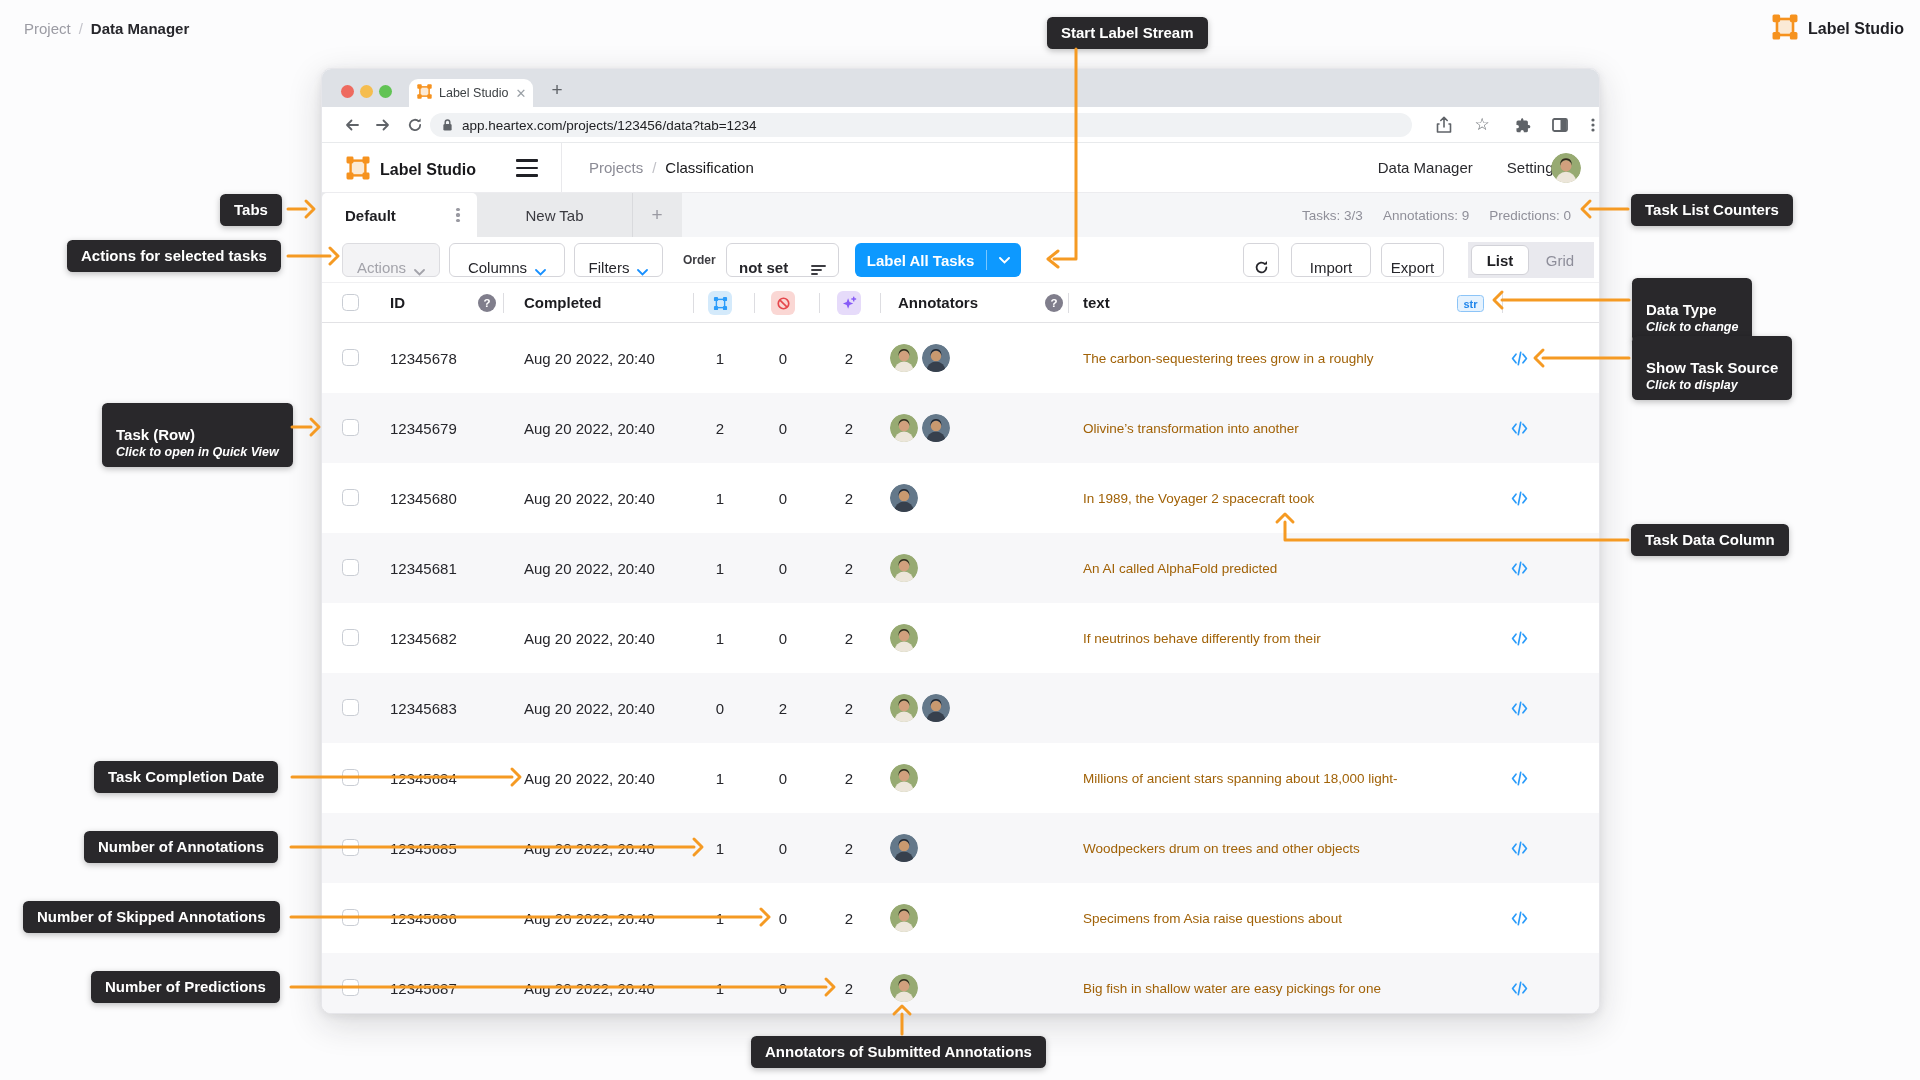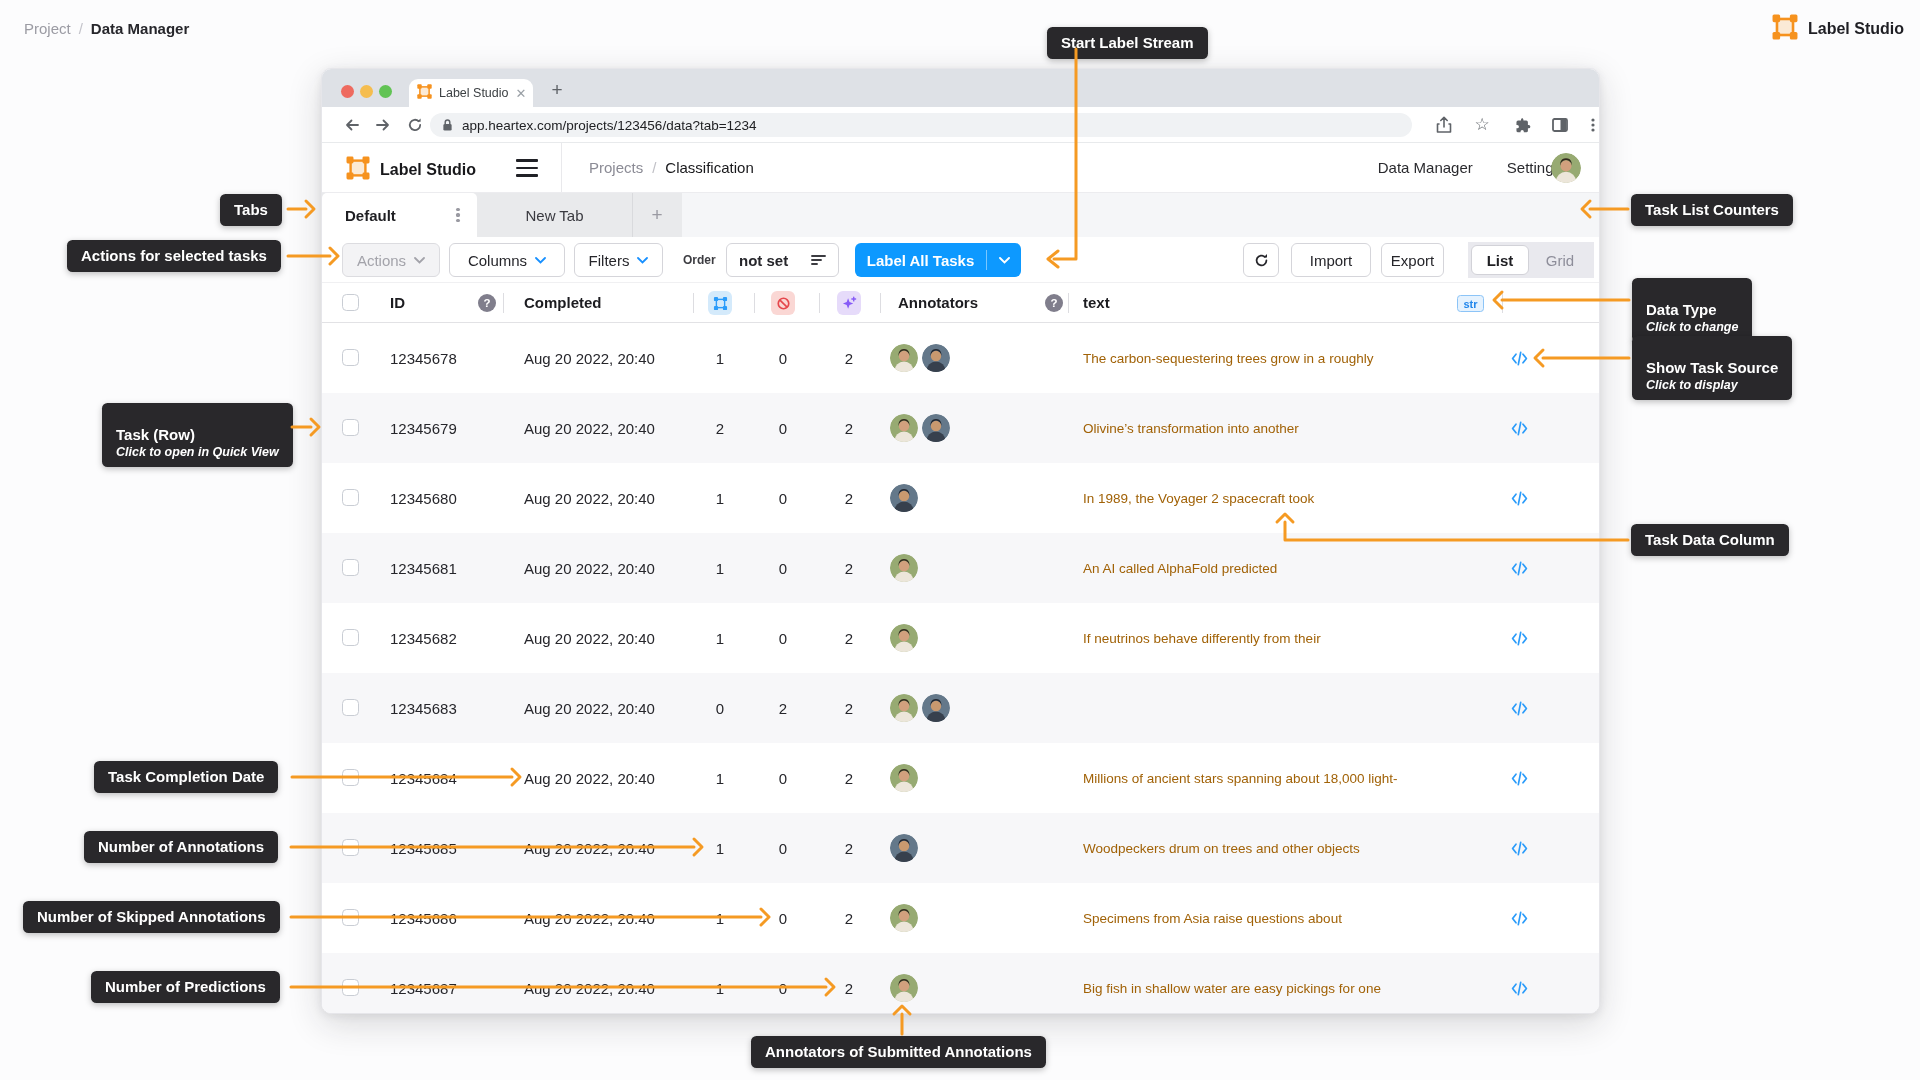--- a/index.html
+++ b/index.html
@@ -60,21 +60,21 @@
   .dm-tab{position:absolute;left:155px;top:0;width:155px;height:100%;display:flex;align-items:center;justify-content:center;
     font-size:15px;color:#3a3a40;}
   .dm-tabdiv{position:absolute;left:310px;top:0;height:100%;border-left:1px solid #d9dadd;}
   .dm-add{position:absolute;left:310px;top:0;width:50px;height:100%;display:flex;align-items:center;justify-content:center;
     color:#9a9aa2;font-size:19px;}
   .counters{position:absolute;right:28px;top:0;height:100%;display:flex;align-items:center;gap:20px;
     font-size:13.5px;color:#8f8f99;}
 
   .toolbar{position:relative;height:46px;background:#fff;border-bottom:1px solid #f0f0f2;}
   .btn{position:absolute;top:6px;height:34px;border:1px solid #d5d5da;border-radius:6px;background:#fff;
-    display:flex;align-items:center;justify-content:center;gap:8px;font-size:15px;color:#26262b;}
+    display:flex;align-items:flex-end;justify-content:center;gap:8px;font-size:15px;color:#26262b;}
   .btn.disabled{background:#f3f3f5;color:#a3a3aa;border-color:#dcdce0;}
   .chev{width:11px;height:7px;}
   .order-lbl{position:absolute;left:361px;top:0;height:46px;display:flex;align-items:center;font-size:12px;font-weight:700;color:#3c3c41;}
   .btn-blue{position:absolute;left:533px;top:6px;width:166px;height:34px;border-radius:6px;background:var(--blue,#0d99ff);
     display:flex;align-items:center;color:#fff;font-size:15px;font-weight:700;}
   .btn-blue .t{flex:1;text-align:center;}
   .btn-blue .d{width:1px;height:20px;background:rgba(255,255,255,.45);}
   .btn-blue .c{width:34px;display:flex;justify-content:center;}
   .seg{position:absolute;left:1146px;top:5px;width:126px;height:36px;background:#e9e9ee;border-radius:0;
     display:flex;align-items:center;padding:3px;}
@@ -235,20 +235,25 @@
             <i></i>
             <i></i>
             <i></i>
           </span>
       </div>
       <div class="dm-tab">
           <span>New Tab</span>
         </div>
       <div class="dm-tabdiv"></div>
       <div class="dm-add">+</div>
+      <div class="counters">
+          <span>Tasks: 3/3</span>
+          <span>Annotations: 9</span>
+          <span>Predictions: 0</span>
+        </div>
     </div>
 
     <div class="toolbar">
       <div class="btn disabled" style="left:20px;width:98px">
         <span>Actions</span>
         <svg class="chev" viewBox="0 0 11 7">
             <path d="M1 1l4.5 4.5L10 1" fill="none" stroke="#a3a3aa" stroke-width="1.8" stroke-linecap="round"></path>
           </svg>
       </div>
       <div class="btn" style="left:127px;width:116px">
@@ -594,21 +599,21 @@
             <svg width="17" height="15" viewBox="0 0 17 15" fill="none" stroke="#2b9cfa" stroke-width="1.7" stroke-linecap="round" stroke-linejoin="round">
   <path d="M5 3.2 1.6 7.5 5 11.8"></path>
               <path d="M12 3.2 15.4 7.5 12 11.8"></path>
               <path d="M9.7 1.4 7.3 13.6"></path>
             </svg>
           </span>
         </div>
       </div>
   </div>
 
-  <div class="co co1" style="left:1047px;top:27px">Start Label Stream</div>
+  <div class="co co1" style="left:1047px;top:17px">Start Label Stream</div>
   <div class="co co1" style="left:220px;top:194px">Tabs</div>
   <div class="co co1" style="left:67px;top:240px">Actions for selected tasks</div>
   <div class="co co1" style="left:1631px;top:194px">Task List Counters</div>
   <div class="co co2" style="left:1632px;top:278px">
     <div class="t">Data Type</div>
       <div class="s">Click to change</div>
   </div>
   <div class="co co2" style="left:1632px;top:336px">
     <div class="t">Show Task Source</div>
       <div class="s">Click to display</div>

